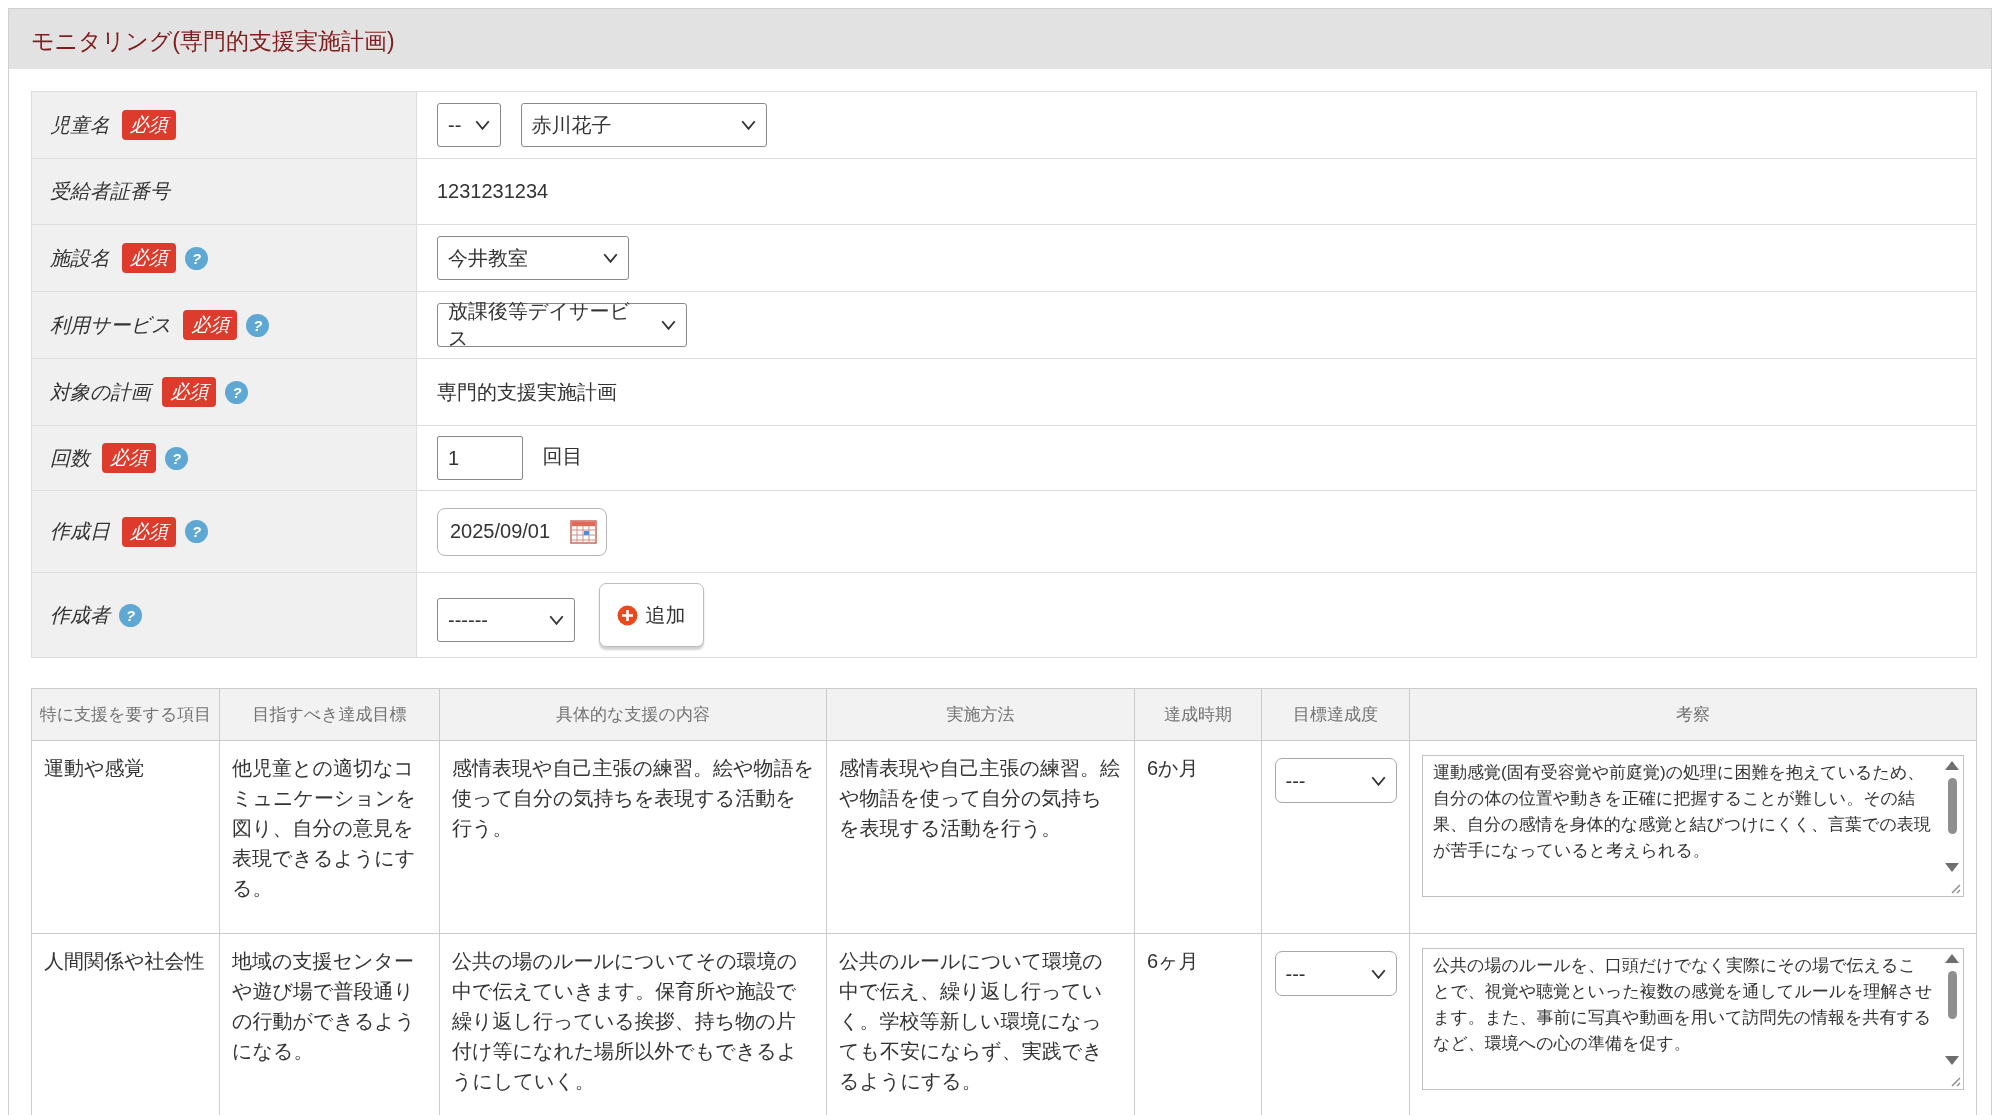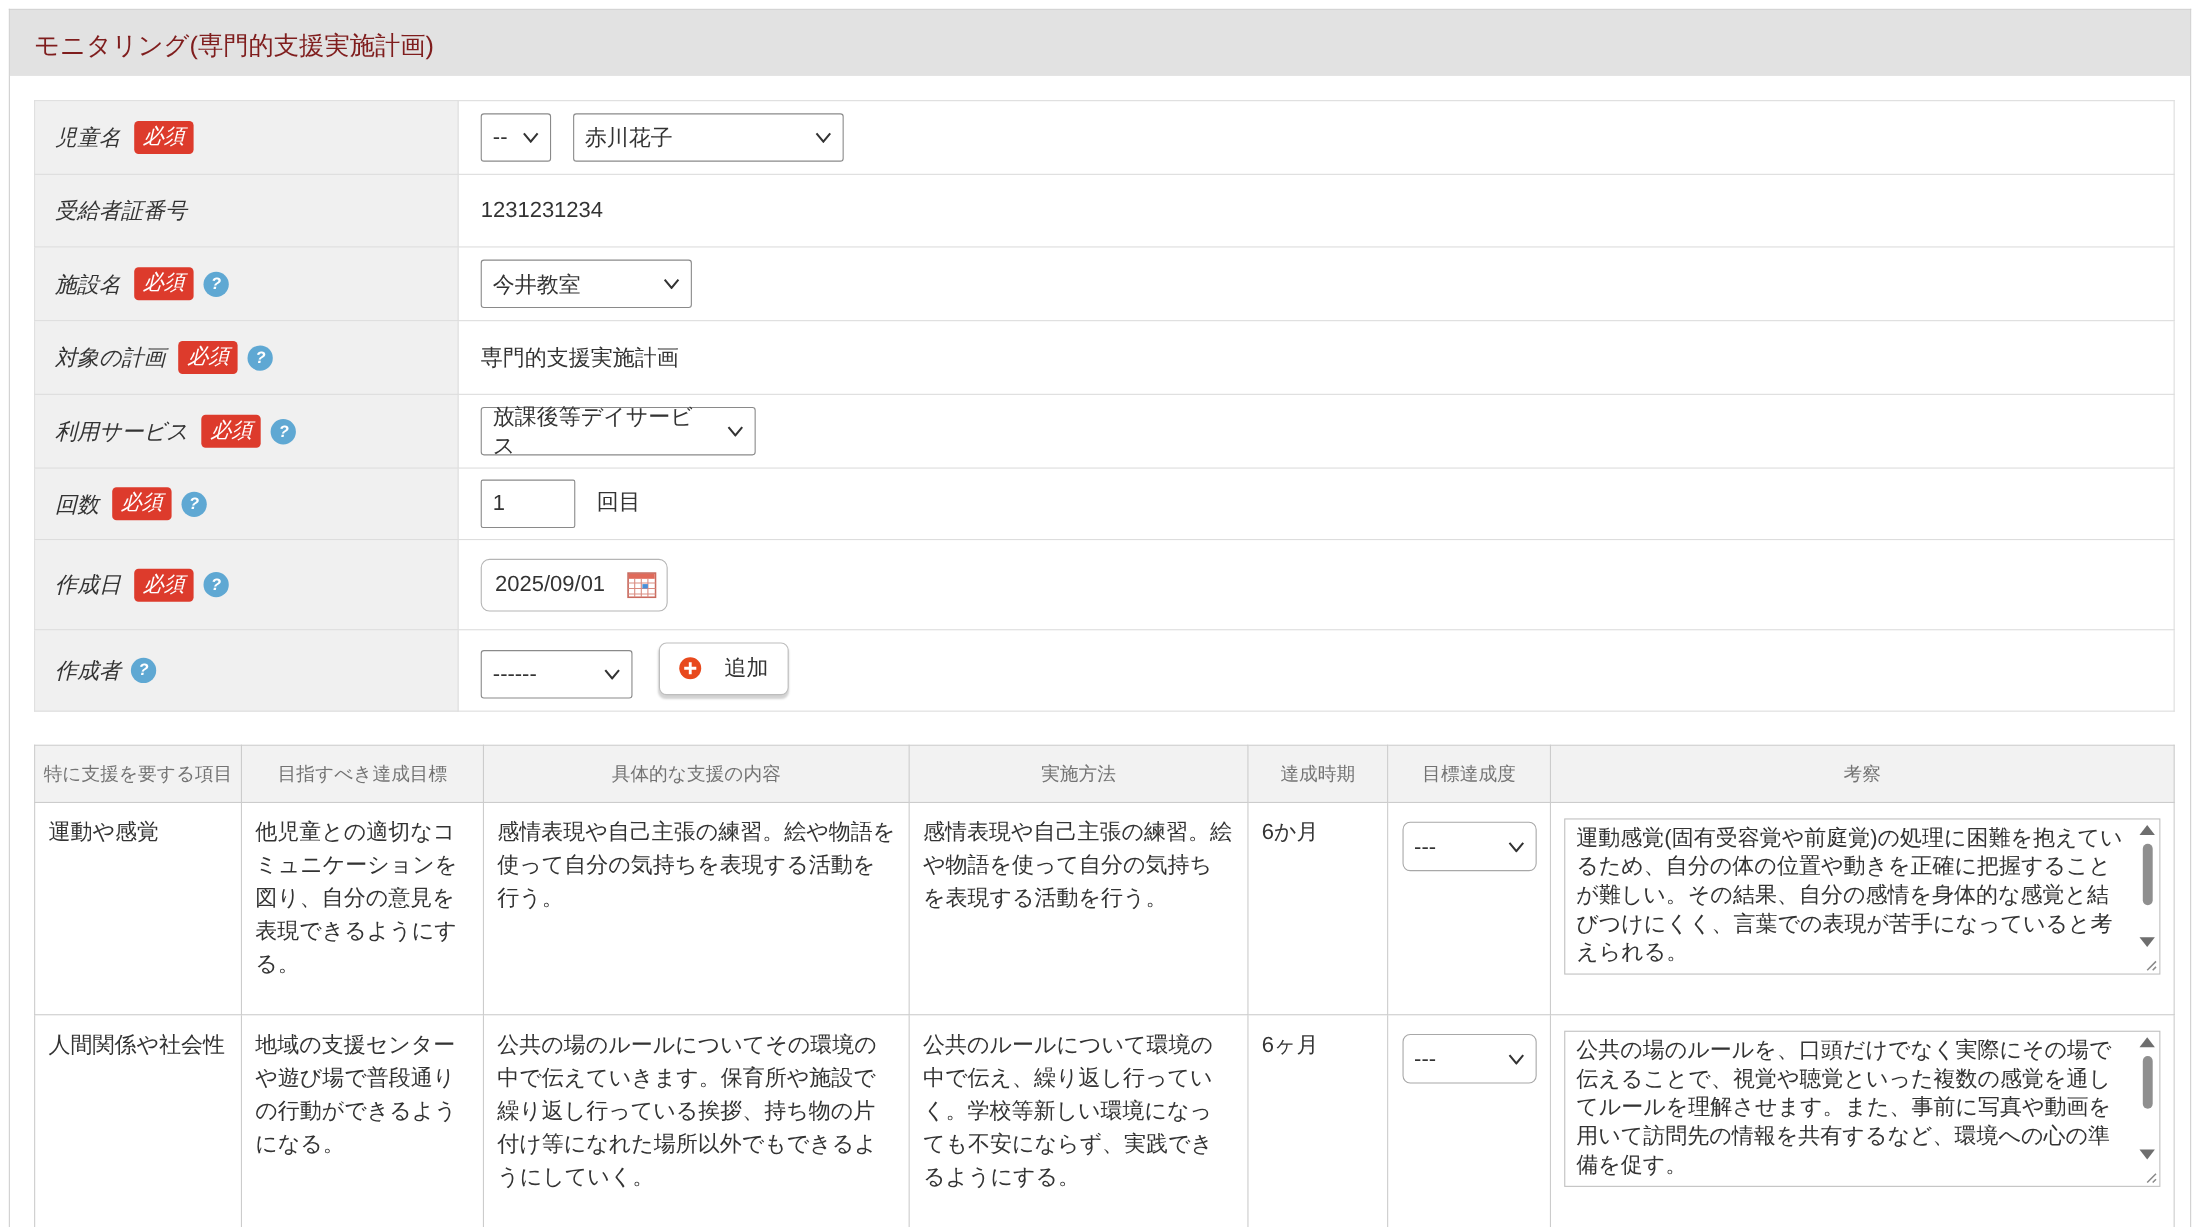--- a/index.html
+++ b/index.html
@@ -47,22 +47,22 @@
     border:1px solid #8a8a8a; border-radius:2px; height:44px; font-size:20px;
     padding:0 10px; font-family:inherit; color:#333; vertical-align:middle;
   }
   .suffix { margin-left:14px; font-size:20px; }
   .date-input {
     display:inline-flex; align-items:center; justify-content:space-between;
     border:1px solid #b5b5b5; border-radius:8px; height:48px; width:170px;
     padding:0 9px 0 12px; font-size:20px; background:#fff;
   }
   .add-btn {
-    display:inline-flex; align-items:center; gap:21px; margin-left:18px;
-    border:1px solid #bdbdbd; border-radius:7px; background:#fff; height:48px;
+    display:inline-flex; align-items:center; gap:8px; margin-left:18px;
+    border:1px solid #bdbdbd; border-radius:7px; background:#fff; height:64px;
     padding:0 17px; font-size:20px; color:#333; cursor:pointer;
     box-shadow:0 3px 2px rgba(0,0,0,0.18); font-family:inherit;
   }
 
   
   table.grid-table { width:100%; border-collapse:collapse; table-layout:fixed; margin-top:30px; }
   table.grid-table th {
     background:#f2f2f2; border:1px solid #ccc; font-size:17px; font-weight:normal;
     height:52px; text-align:center; padding:0 6px; color:#737373;
   }
@@ -76,21 +76,21 @@
     border:1px solid #a8a8a8; border-radius:7px; background:#fff; height:45px;
     width:122px; padding:0 10px; font-size:20px; margin:5px auto 0;
   }
   
   .ta {
     position:relative; border:1px solid #c0c0c0; background:#fff;
     width:100%; height:142px; margin-top:2px;
   }
   .ta-text {
     position:absolute; left:10px; top:4px; right:30px; bottom:4px;
-    font-size:20px; line-height:26px; overflow:hidden;
+    font-size:17px; line-height:26px; overflow:hidden;
   }
   .ta-scroll {
     position:absolute; top:3px; right:3px; bottom:24px; width:16px;
     display:flex; flex-direction:column; align-items:center;
   }
   .arr-up { width:0; height:0; border-left:7px solid transparent; border-right:7px solid transparent; border-bottom:9px solid #6e6e6e; margin-top:2px; }
   .arr-down { width:0; height:0; border-left:7px solid transparent; border-right:7px solid transparent; border-top:9px solid #6e6e6e; margin-top:auto; }
   .thumb { width:9px; height:56px; background:#8f8f8f; border-radius:6px; margin-top:8px; }
   .resize-grip { position:absolute; right:2px; bottom:2px; }
 </style>
@@ -154,45 +154,45 @@
             <svg class="chev" width="15" height="10" viewBox="0 0 12 8">
                   <path d="M1 1 L6 7 L11 1" fill="none" stroke="#333" stroke-width="1.5"></path>
                 </svg>
           </span>
         </td>
       </tr>
 
       <tr style="height:67px;">
         <td class="lbl">
           <span class="lbl-inner">
-            <span>対象の計画</span>
-            <span class="req">必須</span>
-            <span class="help">?</span>
-          </span>
-        </td>
-        <td class="val">
-          <span>専門的支援実施計画</span>
-        </td>
-      </tr>
-
-      <tr style="height:67px;">
-        <td class="lbl">
-          <span class="lbl-inner">
             <span>利用サービス</span>
             <span class="req">必須</span>
             <span class="help">?</span>
           </span>
         </td>
         <td class="val">
           <span class="sel" style="width:250px;">
             <span>放課後等デイサービス</span>
             <svg class="chev" width="15" height="10" viewBox="0 0 12 8">
                   <path d="M1 1 L6 7 L11 1" fill="none" stroke="#333" stroke-width="1.5"></path>
                 </svg>
           </span>
+        </td>
+      </tr>
+
+      <tr style="height:67px;">
+        <td class="lbl">
+          <span class="lbl-inner">
+            <span>対象の計画</span>
+            <span class="req">必須</span>
+            <span class="help">?</span>
+          </span>
+        </td>
+        <td class="val">
+          <span>専門的支援実施計画</span>
         </td>
       </tr>
 
       <tr style="height:65px;">
         <td class="lbl">
           <span class="lbl-inner">
             <span>回数</span>
             <span class="req">必須</span>
             <span class="help">?</span>
           </span>

